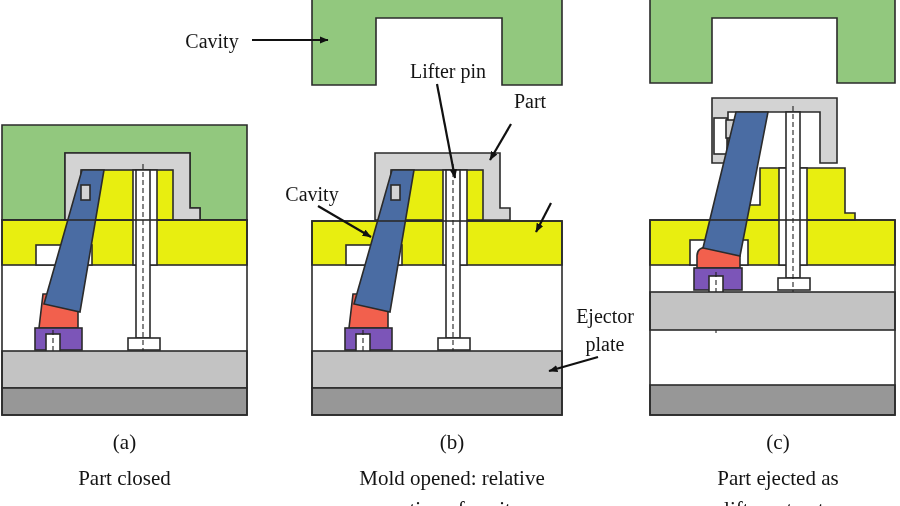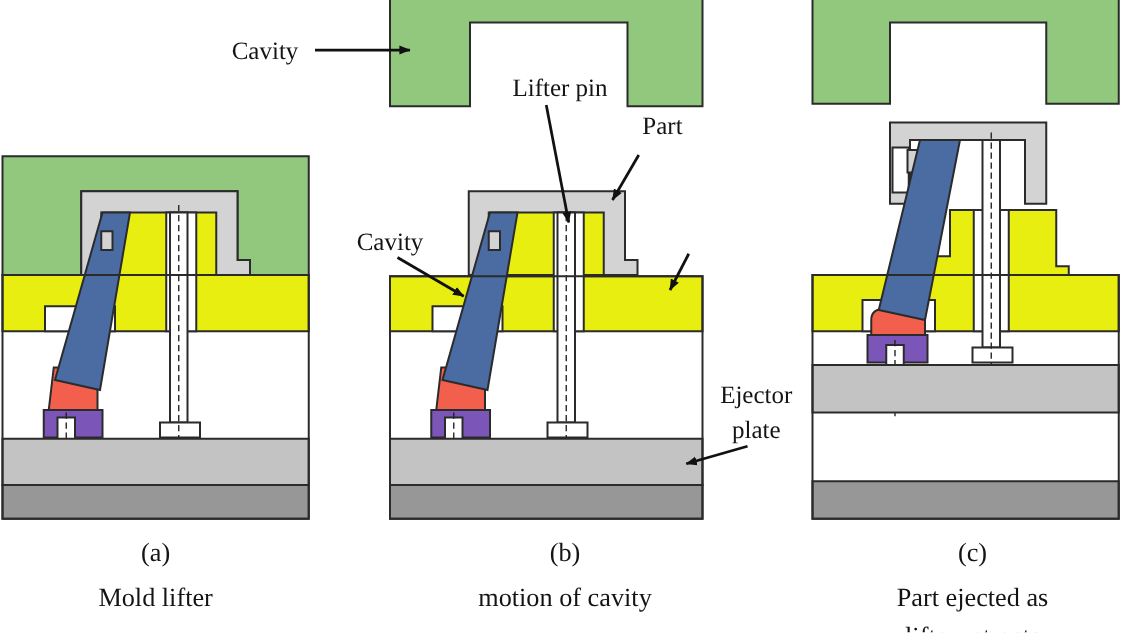--- a/index.html
+++ b/index.html
@@ -127,24 +127,25 @@
 <div class="lbl" style="left:563px;top:302px;width:84px;line-height:28px;">
   <div>Ejector</div>
   <div>plate</div>
 </div>
 
 <div class="tag" style="left:2px;top:430px;width:245px;">(a)</div>
 <div class="tag" style="left:312px;top:430px;width:280px;">(b)</div>
 <div class="tag" style="left:650px;top:430px;width:256px;">(c)</div>
 
 <div class="cap" style="left:2px;top:463px;width:245px;">
-  <div>Mold lifter</div>
+  <div>Part closed</div>
   <div></div>
 </div>
 <div class="cap" style="left:312px;top:463px;width:280px;">
+  <div>Mold opened: relative</div>
   <div>motion of cavity</div>
 </div>
 <div class="cap" style="left:650px;top:463px;width:256px;">
   <div>Part ejected as</div>
   <div>lifter retracts</div>
 </div>
 
 </div>
 
 </body></html>

